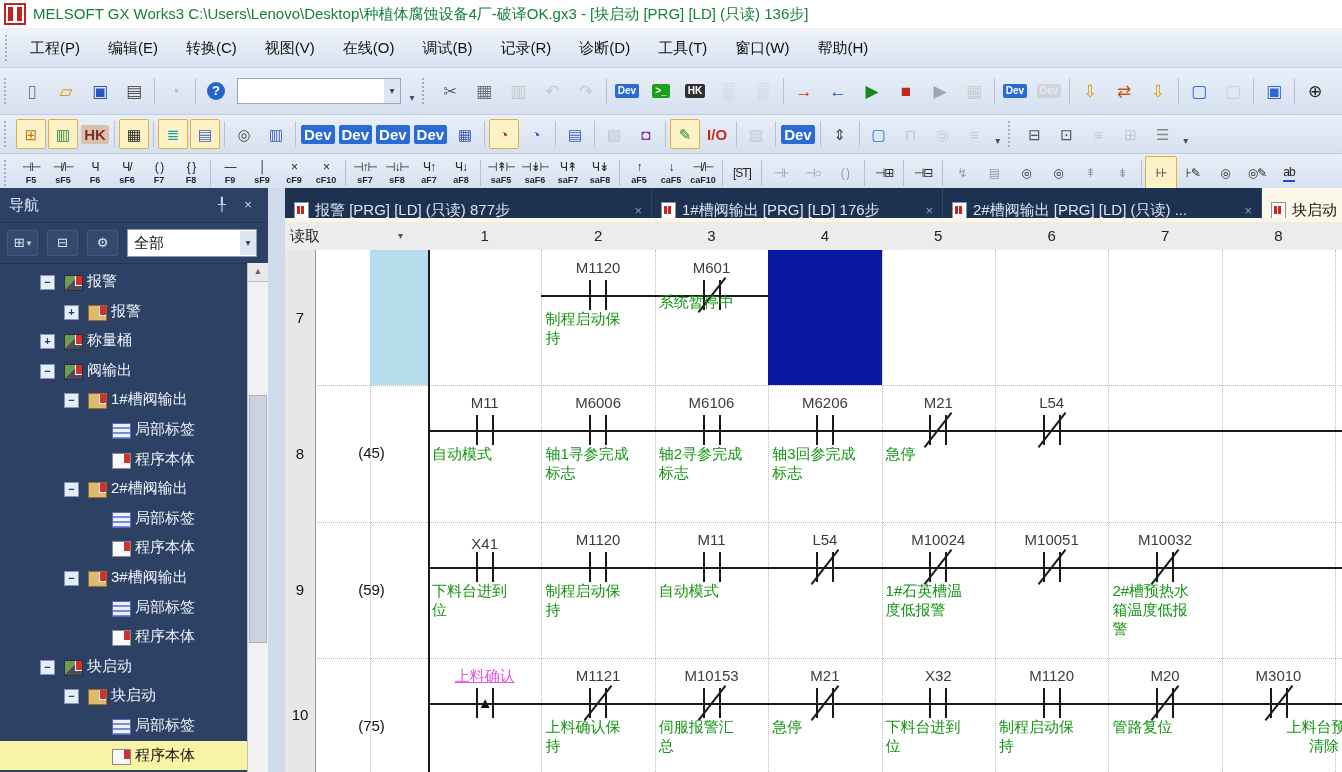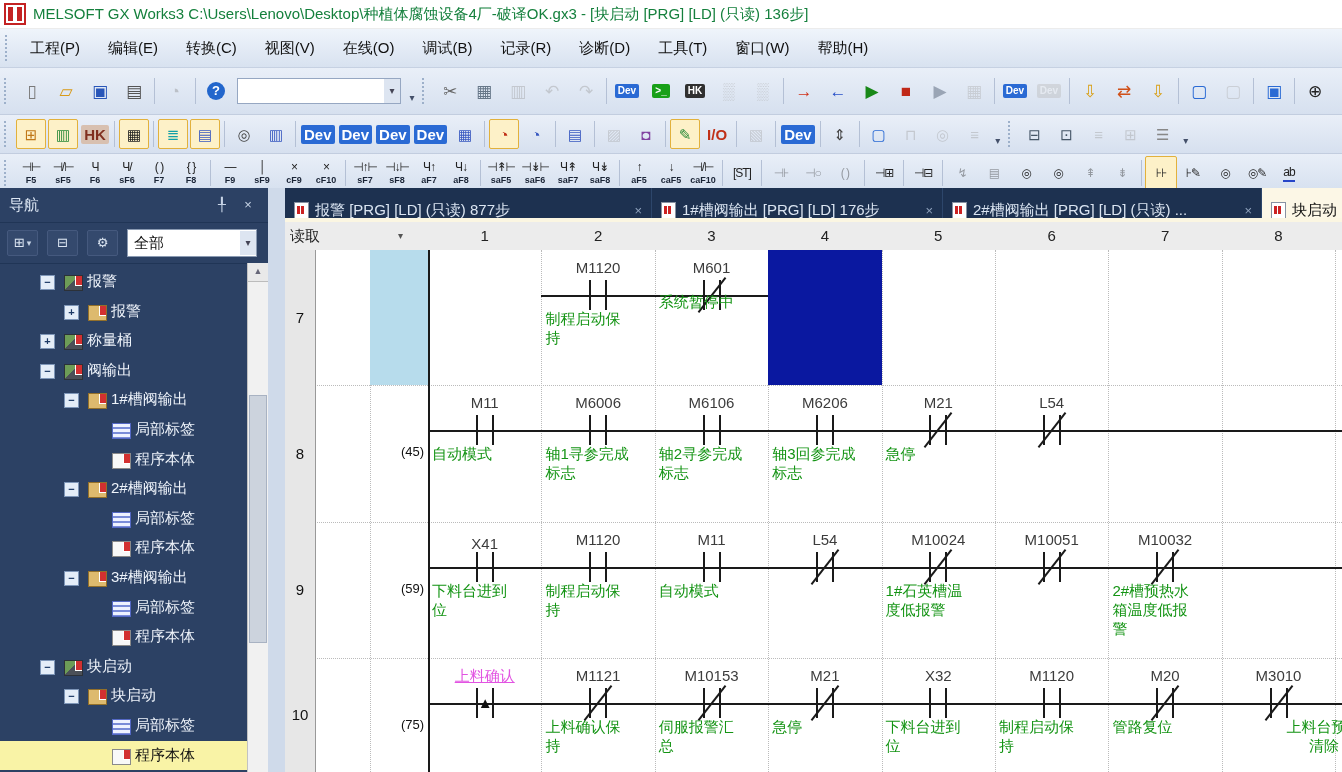--- a/index.html
+++ b/index.html
@@ -89,21 +89,21 @@
   .vgrid{position:absolute;width:0;border-left:1px dotted #bbb;top:0;bottom:0}
   .hgrid{position:absolute;height:0;border-top:1px dotted #bbb;left:30px;right:0}
   .rail{position:absolute;left:143px;width:2px;top:0;bottom:0;background:#1a1a1a}
   .wire{position:absolute;height:2px;background:#1a1a1a}
   .cbar{position:absolute;width:2px;height:30px;background:#1a1a1a}
   .slash{position:absolute;width:44px;height:2px;background:#1a1a1a;transform:rotate(-52deg)}
   .rarrow{position:absolute;font-size:15px;line-height:15px;color:#111}
   .dev{position:absolute;width:114px;text-align:center;font-size:15px;color:#3c3c3c;white-space:nowrap}
   .dev.mg{color:#e254e2;text-decoration:underline}
   .cmt{position:absolute;width:86px;font-size:15px;line-height:19px;color:#149414}
-  .step{position:absolute;text-align:right;font-size:13px;color:#111;width:105px}
+  .step{position:absolute;text-align:center;font-size:15px;color:#111;width:105px}
   .selblock{position:absolute;background:#0a18a0}
   .precell{position:absolute;background:#b7dcec}
   .elem-hit{position:absolute;background:transparent}
 </style>
 </head>
 <body>
 
 <div id="app">
   <div class="titlebar">
     <div class="appicon"></div>

